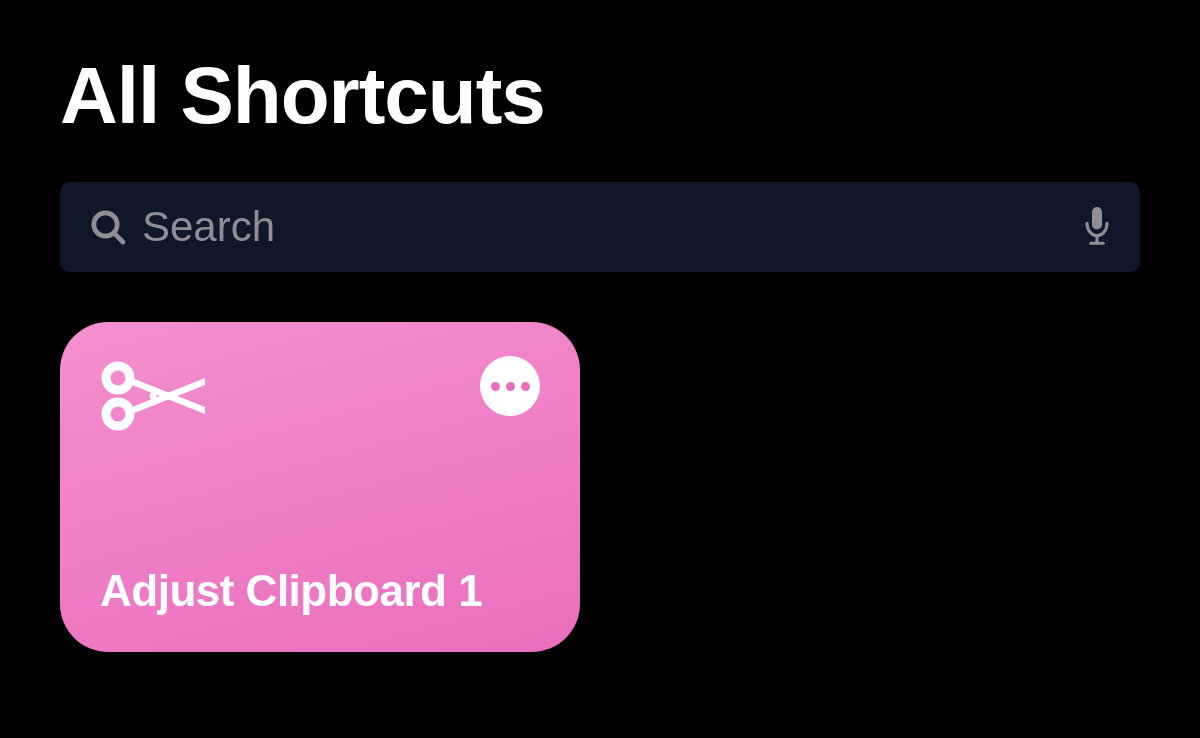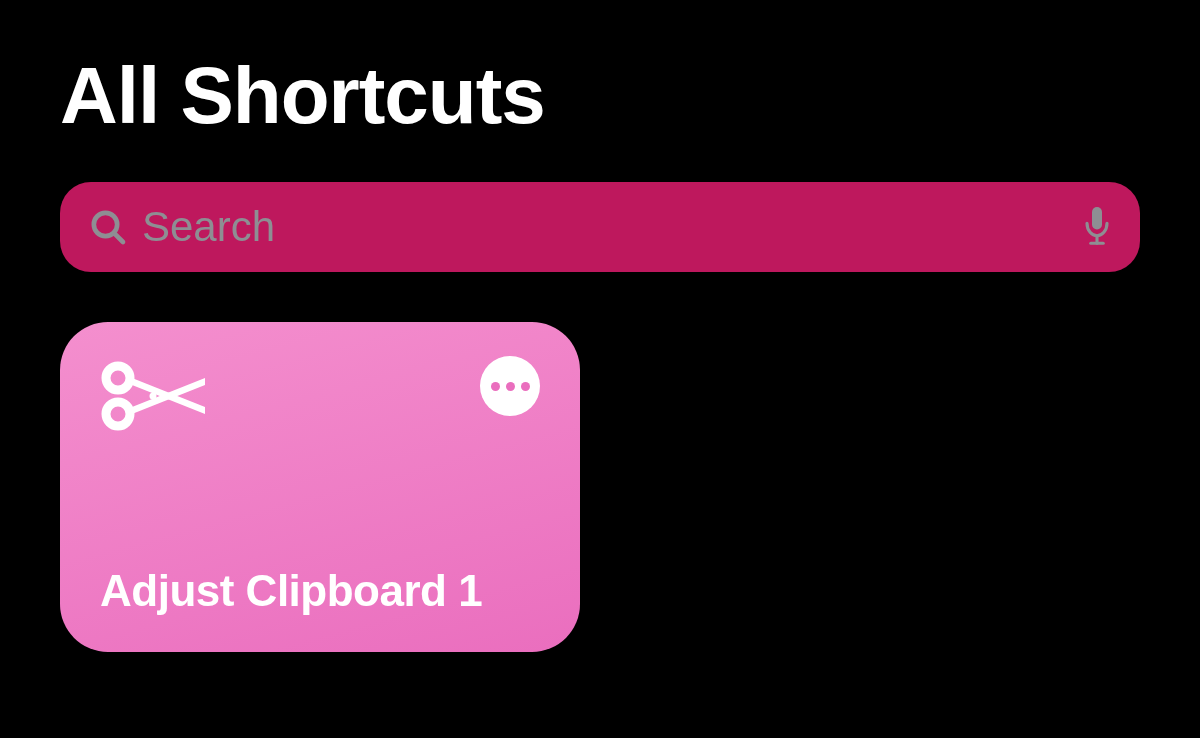--- a/index.html
+++ b/index.html
@@ -16,22 +16,22 @@
       padding: 50px 60px;
     }
     .page-title {
       color: #ffffff;
       font-size: 80px;
       font-weight: 700;
       letter-spacing: -1px;
       margin-bottom: 40px;
     }
     .search-bar {
-      background: #be185d;
-      border-radius: 31px;
+      background: #0f172a;
+      border-radius: 10px;
       height: 90px;
       display: flex;
       align-items: center;
       padding: 0 28px;
       margin-bottom: 50px;
     }
     .search-icon {
       color: #8e8e93;
       margin-right: 14px;
       flex-shrink: 0;

